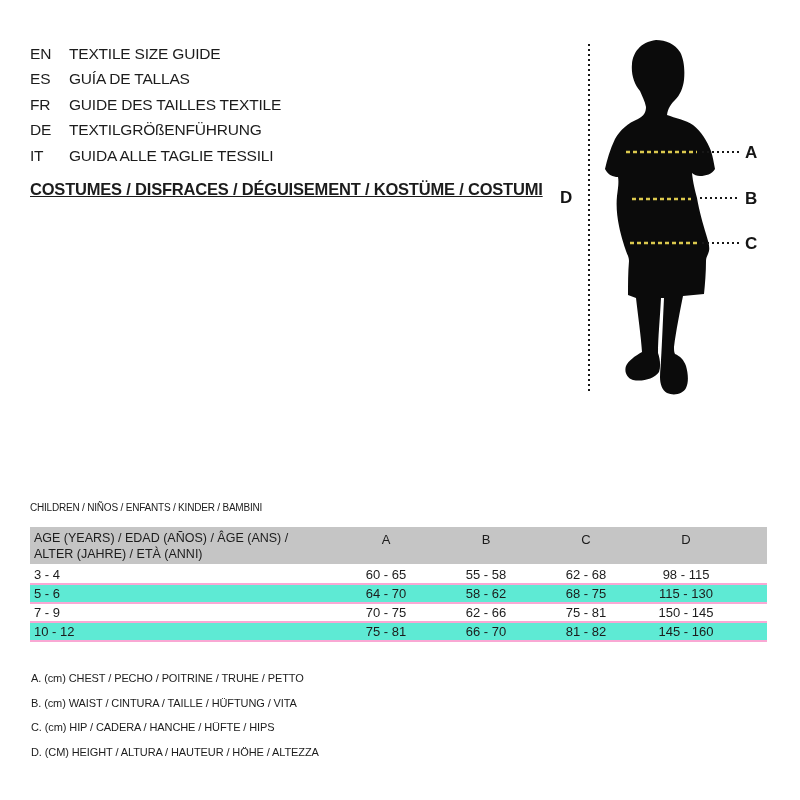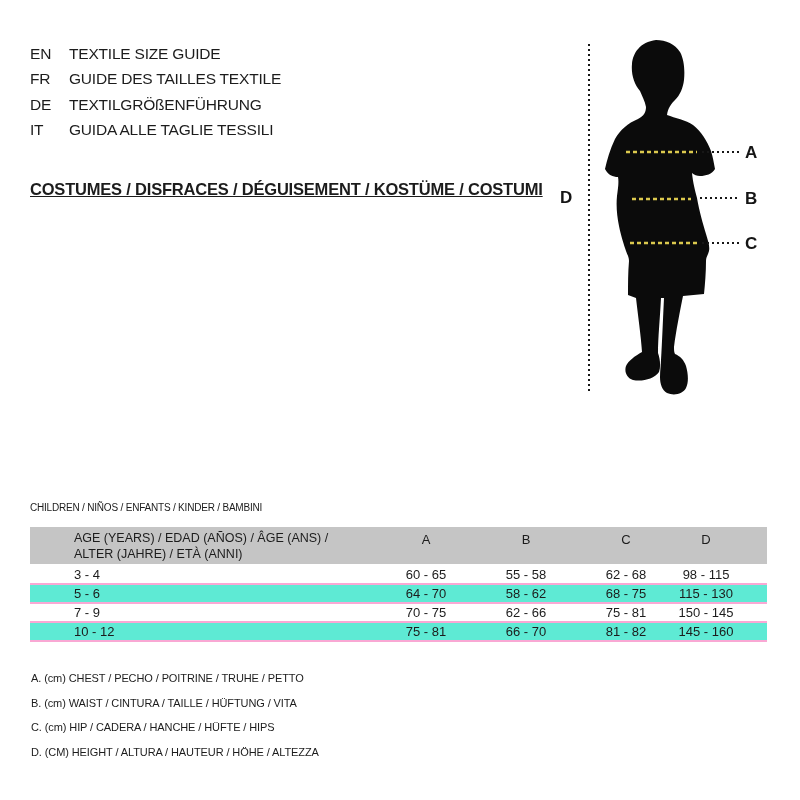--- a/index.html
+++ b/index.html
@@ -29,21 +29,21 @@
   .leader-c { left:702px; top:242px; width:38px; }
   .measure-label { position:absolute; font-size:17px; font-weight:700; color:#151515; }
   .label-a { left:745px; top:143px; }
   .label-b { left:745px; top:189px; }
   .label-c { left:745px; top:234px; }
   .label-d { left:560px; top:188px; }
   .silhouette-svg { position:absolute; left:600px; top:38px; width:120px; height:360px; }
   
   .children-title { position:absolute; left:30px; top:502px; font-size:10px; letter-spacing:-0.2px; }
   .size-table { position:absolute; left:30px; top:527px; width:737px; font-size:13px; }
-  .t-row { display:grid; grid-template-columns:306px 100px 100px 100px 1fr;padding-left:40px; }
+  .t-row { display:grid; grid-template-columns:306px 100px 100px 100px 1fr; }
   .t-head { background:#c5c5c5; height:39px; border-bottom:2px solid #fff; }
   .t-head .age-head { padding:4px 0 0 4px; font-size:12.5px; line-height:15.5px; }
   .t-head .col-letter { padding-top:5px; text-align:center; font-size:13px; }
   .t-data { height:19px; line-height:17px; border-bottom:2px solid #f9a8d4; }
   .t-data.alt { background:#5eead4; }
   .t-data .age-cell { padding-left:4px; }
   .t-data .num-cell { text-align:center; }
   .d-col { padding-right:31px; }
   
   .legend-block { position:absolute; left:31px; top:666px; font-size:11px; }
@@ -51,20 +51,24 @@
 </style>
 </head>
 <body>
 
 <div class="canvas">
 
   <div class="lang-block">
     <div class="lang-row">
       <span class="lang-code">EN</span>
       <span class="lang-title">TEXTILE SIZE GUIDE</span>
+    </div>
+    <div class="lang-row">
+      <span class="lang-code">ES</span>
+      <span class="lang-title">GUÍA DE TALLAS</span>
     </div>
     <div class="lang-row">
       <span class="lang-code">FR</span>
       <span class="lang-title">GUIDE DES TAILLES TEXTILE</span>
     </div>
     <div class="lang-row">
       <span class="lang-code">DE</span>
       <span class="lang-title">TEXTILGRÖßENFÜHRUNG</span>
     </div>
     <div class="lang-row">

